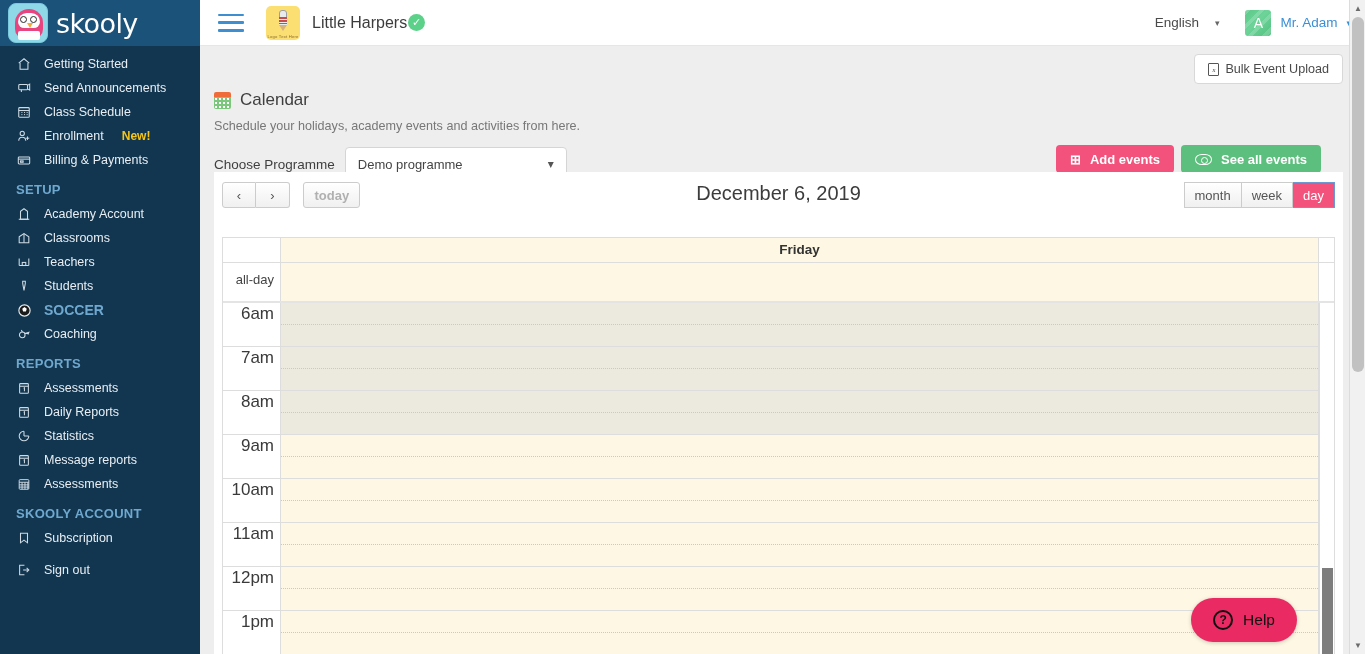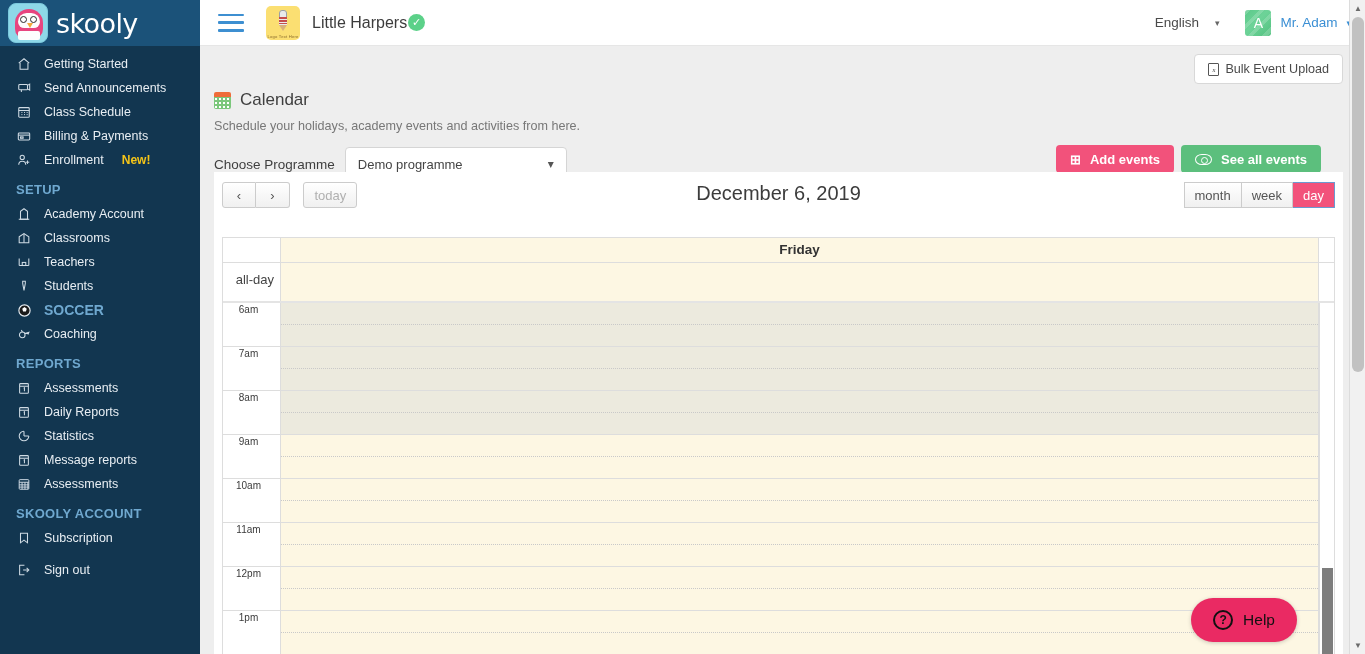--- a/index.html
+++ b/index.html
@@ -216,21 +216,21 @@
   .fc-btn {
     height: 26px; min-width: 34px; padding: 0 10px;
     background: linear-gradient(to bottom,#ffffff 0%, #f0f0f0 100%);
     border: 1px solid #cccccc; color: #555; font-size: 13px;
     display: inline-flex; align-items: center; justify-content: center;
     cursor: pointer;
   }
   .fc-btn + .fc-btn { border-left: none; }
   .btn-group .fc-btn:first-child { border-radius: 3px 0 0 3px; }
   .btn-group .fc-btn:last-child { border-radius: 0 3px 3px 0; }
-  .fc-btn.single { border-radius: 3px; margin-left: 9px; color: #b0b0b0; }
+  .fc-btn.single { border-radius: 3px; margin-left: 9px; color: #b0b0b0; font-weight: bold; }
   .fc-btn.active { background: #f2527b; border-color: #6a9ad1; color: #fff; }
   .cal-title {
     position: absolute; left: 0; right: 0; top: 10px;
     text-align: center; font-size: 20px; color: #3c3c3c; pointer-events: none;
   }
   .view-group { position: absolute; right: 8px; top: 10px; display: inline-flex; }
 
   .cal-grid {
     position: absolute; left: 8px; right: 8px; top: 46px; bottom: 0;
     border: 1px solid #dddddd; border-bottom: none;
@@ -255,21 +255,21 @@
   .allday-pad { width: 16px; flex: 0 0 16px; background: #fff; border-left: 1px solid #ddd; height: 38px; }
 
   .slots-viewport {
     position: absolute; left: 0; right: 0; top: 65px; bottom: 0;
     overflow: hidden;
   }
   .slot-row { display: flex; height: 44px; }
   .slot-label {
     width: 58px; flex: 0 0 58px; border-right: 1px solid #ddd;
     border-bottom: 1px solid #ddd;
-    text-align: center; padding: 1px 6px 16px 0; font-size: 10px; color: #3a3a3a;
+    text-align: right; padding: 1px 6px 16px 0; font-size: 17px; color: #3a3a3a;
     background: #fff;
   }
   .slot-cell {
     flex: 1 1 auto; background: #fdf7e3;
     border-bottom: 1px solid #ddd;
     position: relative;
   }
   .slot-cell::after {
     content: ""; position: absolute; left: 0; right: 0; top: 21px;
     border-top: 1px dotted #c9c9c9;
@@ -363,37 +363,37 @@
               <rect x="2" y="3" width="12" height="11" rx="1"></rect>
               <path d="M2 6.3h12"></path>
               <path d="M5 8.5h1.2M8 8.5h1.2M11 8.5h1.2M5 11h1.2M8 11h1.2M11 11h1.2" stroke-width="1.1"></path>
             </svg>
         </span>
         <span class="lbl">Class Schedule</span>
       </div>
       <div class="nav-item">
         <span class="ico">
           <svg width="14" height="14" viewBox="0 0 16 16" fill="none" stroke="currentColor" stroke-width="1.2">
+              <circle cx="6" cy="5" r="2.4"></circle>
+              <path d="M2 13.5c0-2.5 1.8-4 4-4s4 1.5 4 4"></path>
+              <path d="M12 8.5v4M10 10.5h4" stroke-width="1.1"></path>
+            </svg>
+        </span>
+        <span class="lbl">Enrollment</span>
+        <span class="badge-new">New!</span>
+      </div>
+      <div class="nav-item">
+        <span class="ico">
+          <svg width="14" height="14" viewBox="0 0 16 16" fill="none" stroke="currentColor" stroke-width="1.2">
               <rect x="1.5" y="4.5" width="13" height="8" rx="1"></rect>
               <path d="M1.5 7h13"></path>
               <rect x="4" y="9" width="3" height="1.6"></rect>
             </svg>
         </span>
         <span class="lbl">Billing &amp; Payments</span>
-      </div>
-      <div class="nav-item">
-        <span class="ico">
-          <svg width="14" height="14" viewBox="0 0 16 16" fill="none" stroke="currentColor" stroke-width="1.2">
-              <circle cx="6" cy="5" r="2.4"></circle>
-              <path d="M2 13.5c0-2.5 1.8-4 4-4s4 1.5 4 4"></path>
-              <path d="M12 8.5v4M10 10.5h4" stroke-width="1.1"></path>
-            </svg>
-        </span>
-        <span class="lbl">Enrollment</span>
-        <span class="badge-new">New!</span>
       </div>
 
       <div class="nav-section">SETUP</div>
 
       <div class="nav-item">
         <span class="ico">
           <svg width="14" height="14" viewBox="0 0 16 16" fill="none" stroke="currentColor" stroke-width="1.2">
               <path d="M8 2l4 3v9H4V5z"></path>
               <path d="M2 14h12"></path>
               <path d="M6.5 8h.01M9.5 8h.01M6.5 11h.01M9.5 11h.01"></path>

